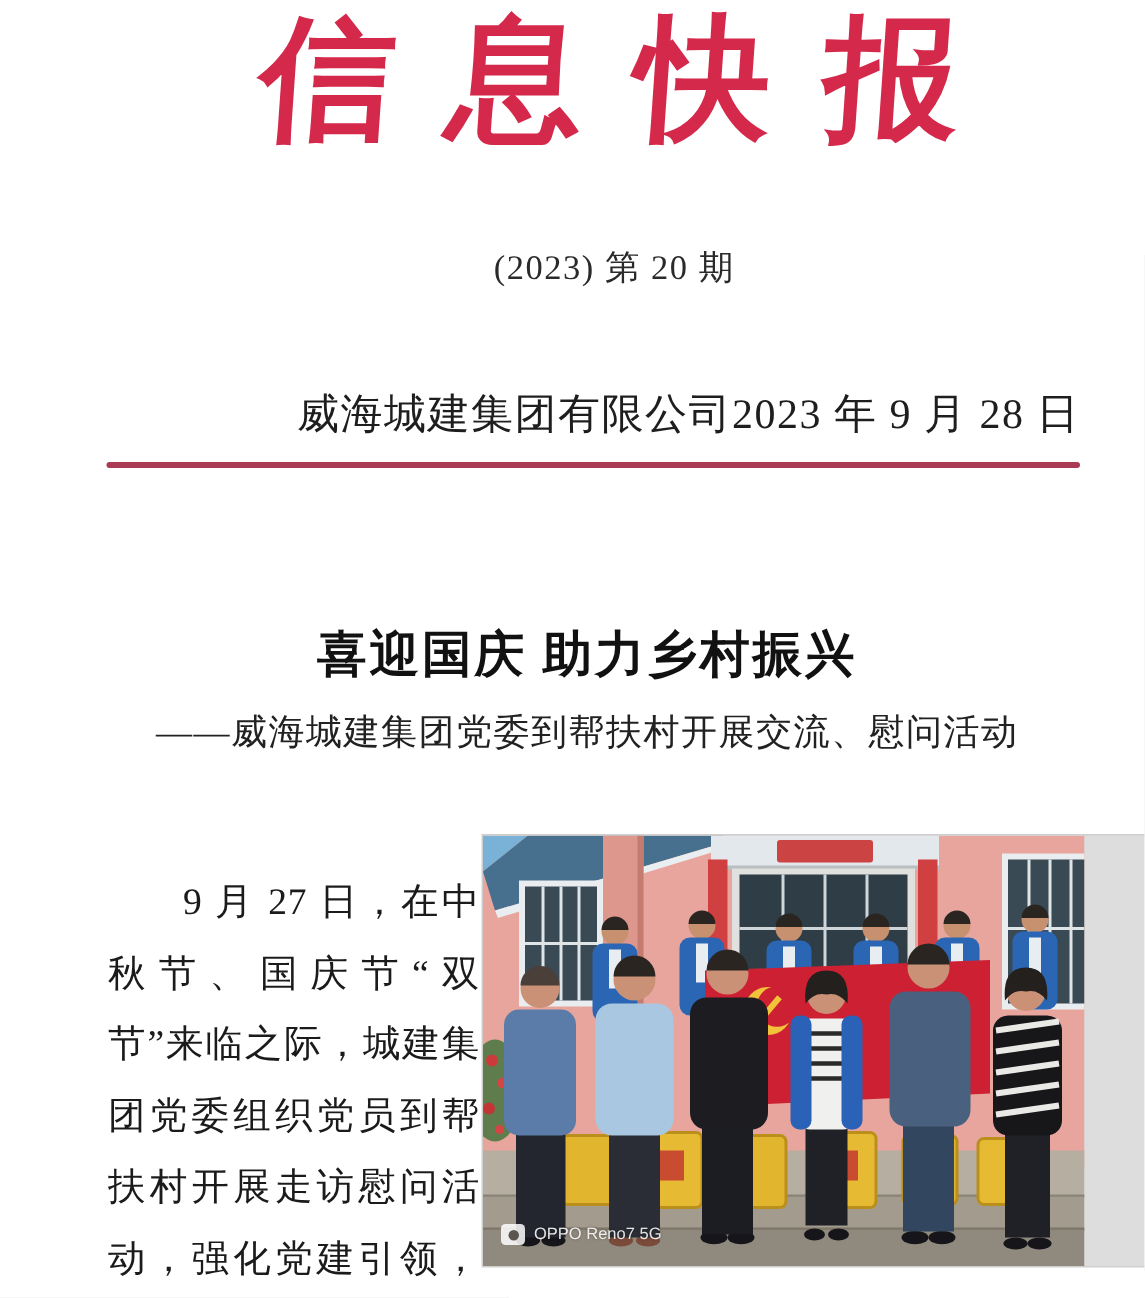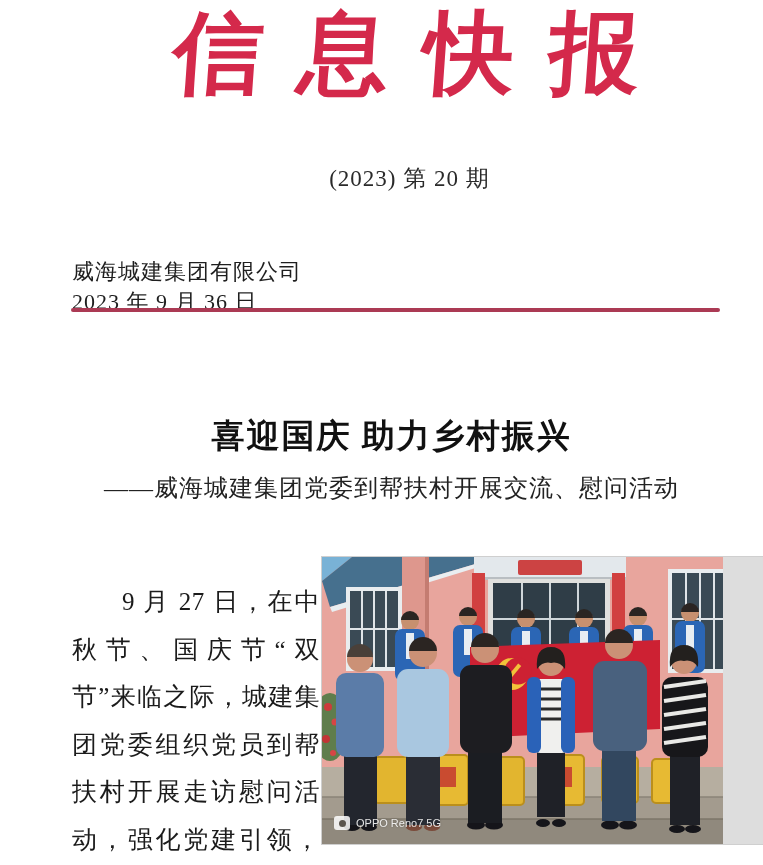--- a/index.html
+++ b/index.html
@@ -16,21 +16,21 @@
     font-family:"DejaVu Serif",serif;
   }
   .issue{
     position:absolute;top:163px;left:0;width:100%;text-align:center;
     font-size:23px;letter-spacing:1px;transform:translateX(28px);
     color:#2a2a2a;
   }
   .meta-row{
     position:absolute;top:257px;left:72px;width:648px;
     display:flex;justify-content:flex-end;align-items:baseline;
-    font-size:22px;color:#1e1e1e;letter-spacing:1px;flex-direction:column;
+    font-size:28px;color:#1e1e1e;letter-spacing:1px;
   }
   .red-rule{
     position:absolute;top:308px;left:71px;width:649px;height:4px;
     background:#ab3a54;border:none;margin:0;border-radius:2px;
   }
   .section-header{
     position:absolute;top:343px;left:78px;
     font-size:24px;font-weight:bold;letter-spacing:1px;
     font-family:"Liberation Sans","DejaVu Sans",sans-serif;color:#151515;
   }
@@ -75,21 +75,21 @@
 <body>
 
 <div class="page">
 
   <div class="masthead">信 息 快 报</div>
 
   <div class="issue">(2023) 第 20 期</div>
 
   <div class="meta-row">
     <span>威海城建集团有限公司</span>
-    <span>2023 年 9 月 36 日</span>
+    <span>2023 年 9 月 28 日</span>
   </div>
 
   <hr class="red-rule">
 
 
   <h2 class="article-title">喜迎国庆 助力乡村振兴</h2>
 
   <div class="article-subtitle">——威海城建集团党委到帮扶村开展交流、慰问活动</div>
 
   <div class="content">

